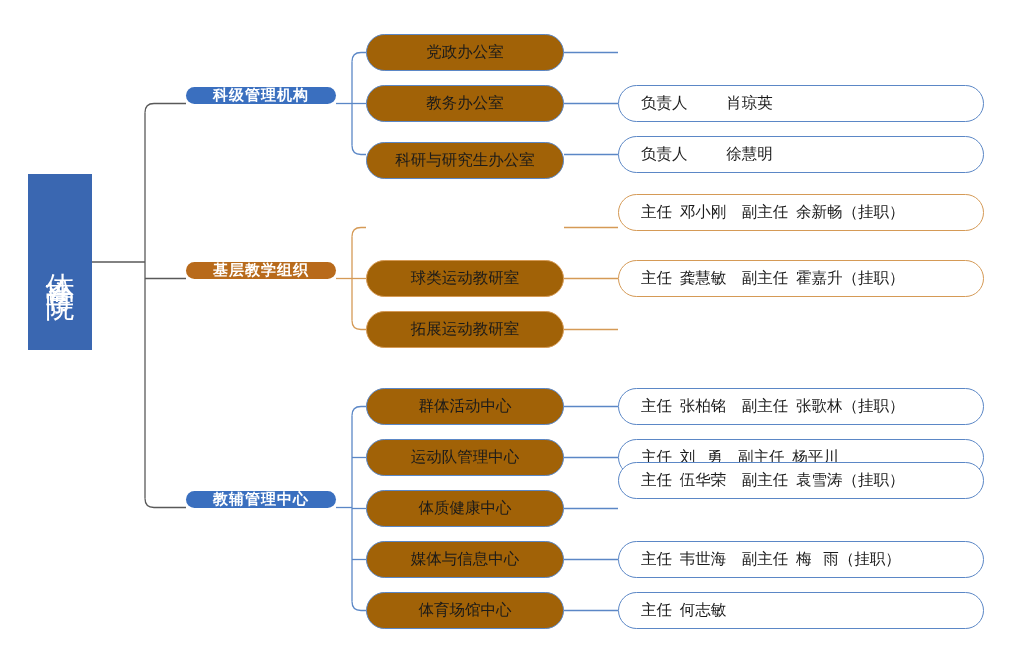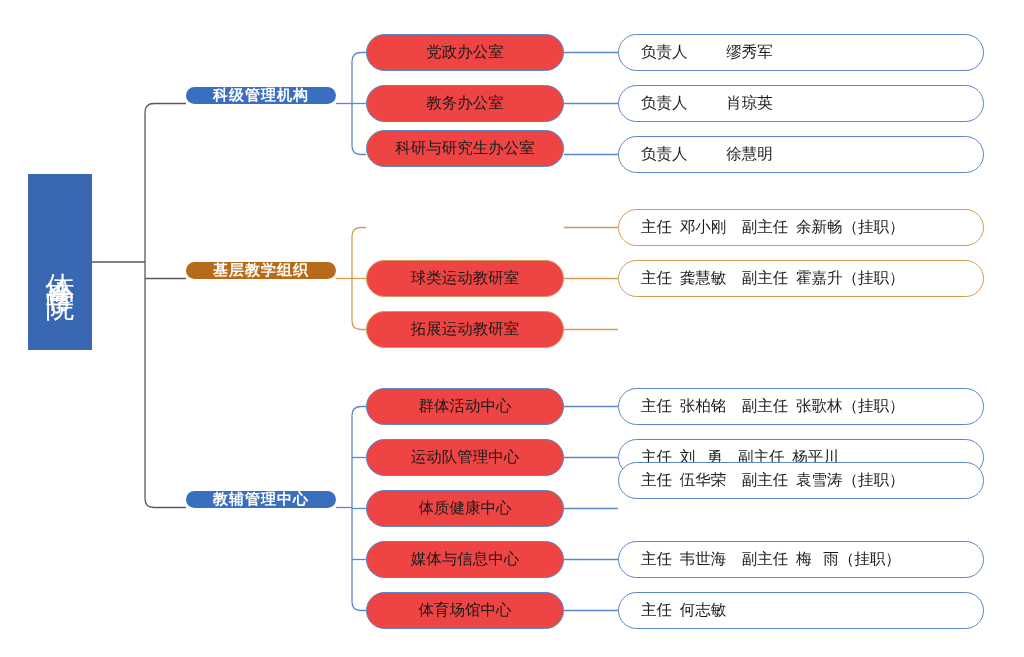--- a/index.html
+++ b/index.html
@@ -79,21 +79,21 @@
   .pill-g3 { left: 186px; top: 491px; }
 
   
   .unit-box {
     position: absolute;
     left: 366px;
     width: 198px;
     height: 37px;
     border-radius: 19px;
     border: 1.3px solid #5B87C6;
-    background: #ef4444;
+    background: #a16207;
     display: flex;
     align-items: center;
     justify-content: center;
     box-sizing: border-box;
     font-size: 15.5px;
     color: #1a1a1a;
     white-space: nowrap;
     font-family: Liberation Mono, monospace;
   }
   .unit-box.orange-border { border-color: #D59A56; }
@@ -161,30 +161,29 @@
   <div class="root-node">
     <span class="root-label">体育学院</span>
   </div>
 
   <div class="pill blue pill-g1">科级管理机构</div>
   <div class="pill blue pill-g3">教辅管理中心</div>
   <div class="pill orange pill-g2">基层教学组织</div>
 
   <div class="unit-box" style="top:34px">党政办公室</div>
   <div class="unit-box" style="top:85px">教务办公室</div>
-  <div class="unit-box" style="top:130px">科研与研究生办公室</div>
+  <div class="unit-box" style="top:142px">科研与研究生办公室</div>
 
-  <div class="detail-box" style="top:34px">负责人          缪秀军</div>
   <div class="detail-box" style="top:85px">负责人          肖琼英</div>
   <div class="detail-box" style="top:136px">负责人          徐慧明</div>
 
   <div class="unit-box orange-border" style="top:260px">球类运动教研室</div>
   <div class="unit-box orange-border" style="top:311px">拓展运动教研室</div>
 
-  <div class="detail-box orange-border" style="top:209px">主任  邓小刚    副主任  余新畅（挂职）</div>
+  <div class="detail-box orange-border" style="top:194px">主任  邓小刚    副主任  余新畅（挂职）</div>
   <div class="detail-box orange-border" style="top:260px">主任  龚慧敏    副主任  霍嘉升（挂职）</div>
 
   <div class="unit-box" style="top:388px">群体活动中心</div>
   <div class="unit-box" style="top:439px">运动队管理中心</div>
   <div class="unit-box" style="top:490px">体质健康中心</div>
   <div class="unit-box" style="top:541px">媒体与信息中心</div>
   <div class="unit-box" style="top:592px">体育场馆中心</div>
 
   <div class="detail-box" style="top:388px">主任  张柏铭    副主任  张歌林（挂职）</div>
   <div class="detail-box" style="top:439px">主任  刘   勇    副主任  杨平川</div>

